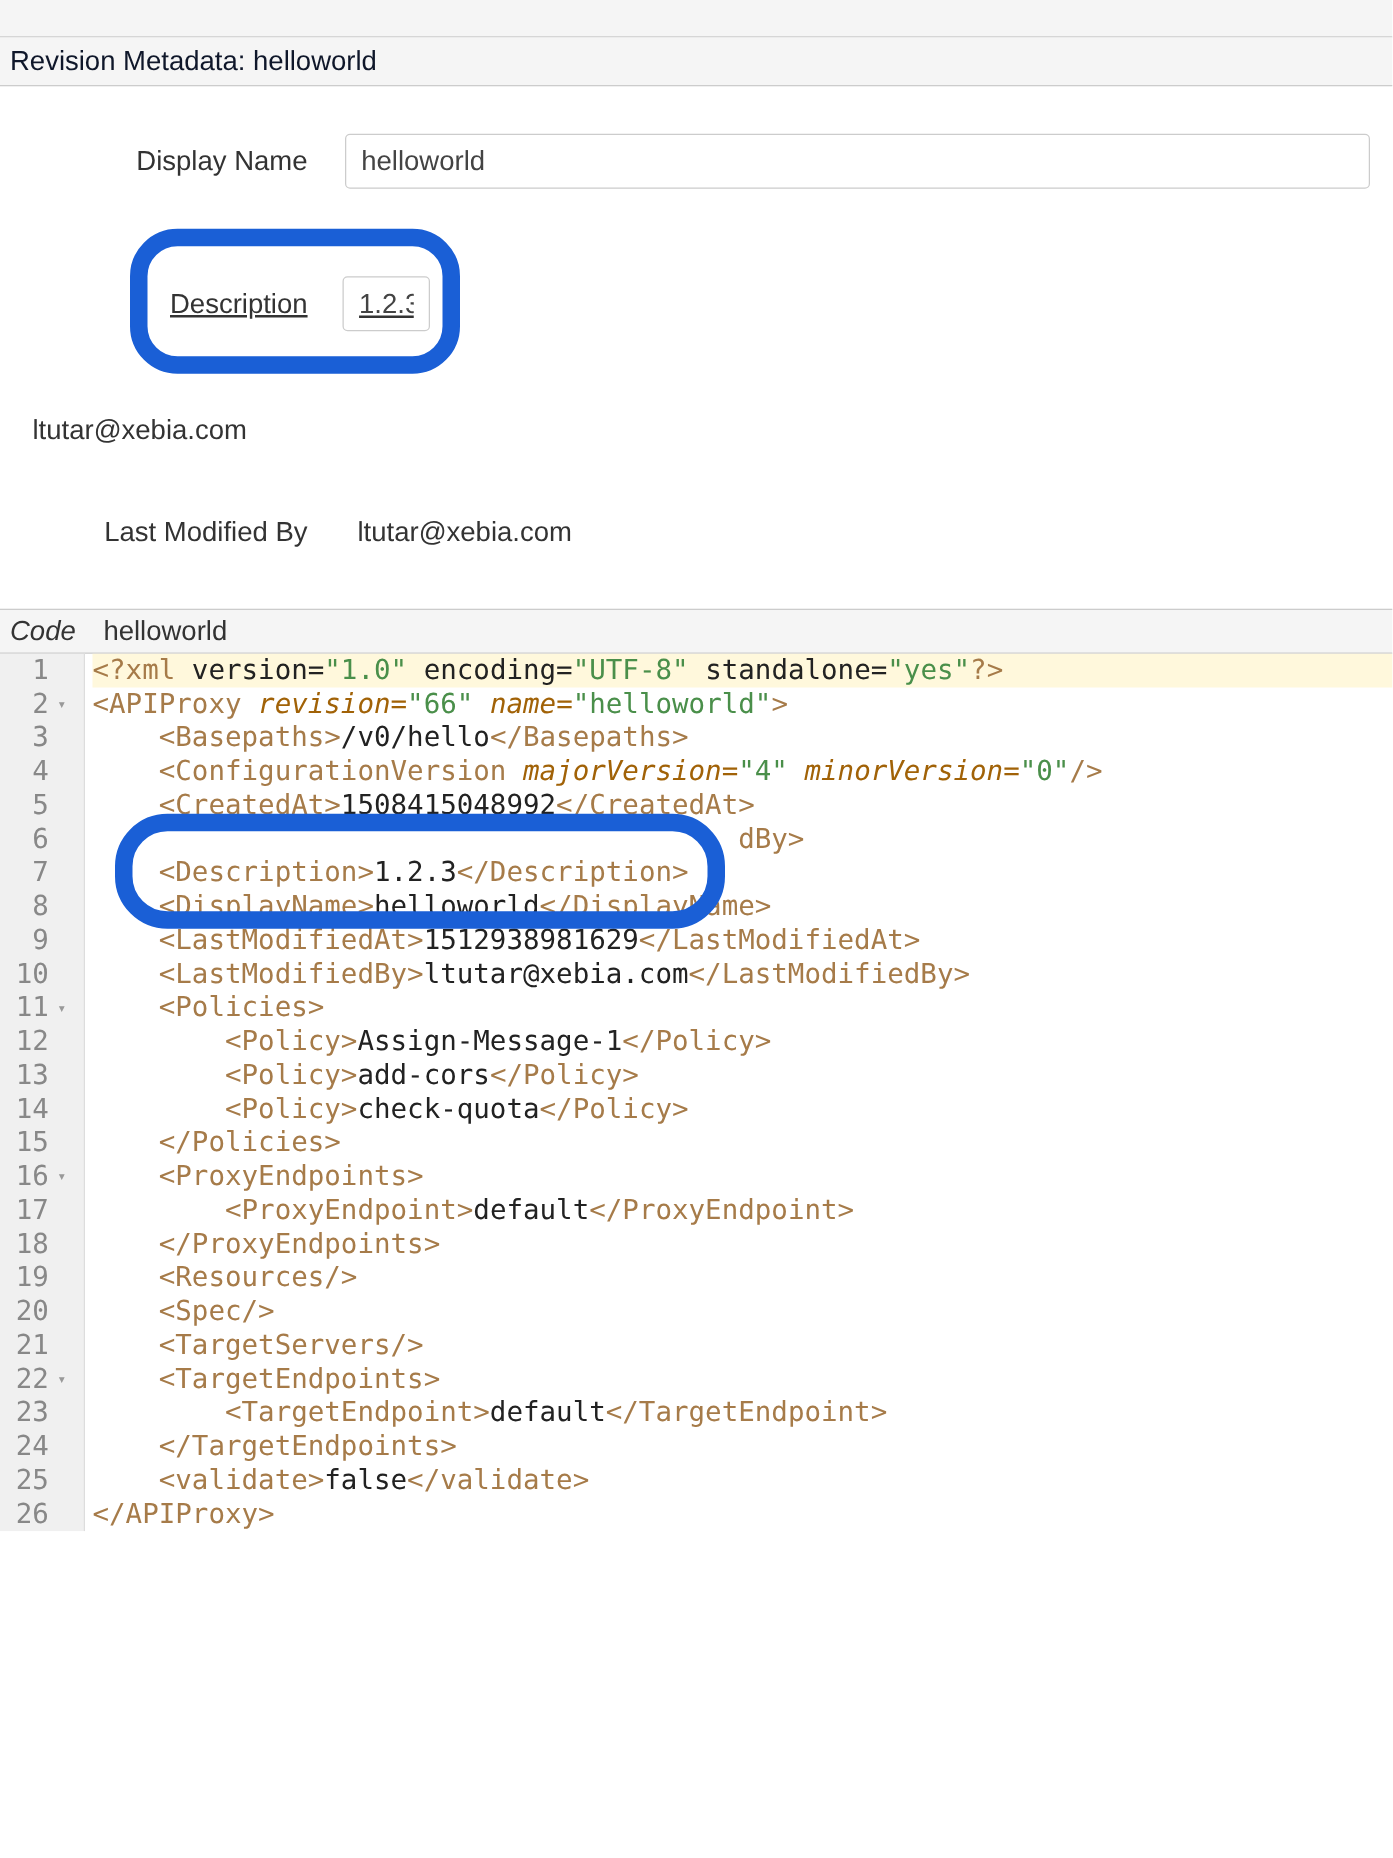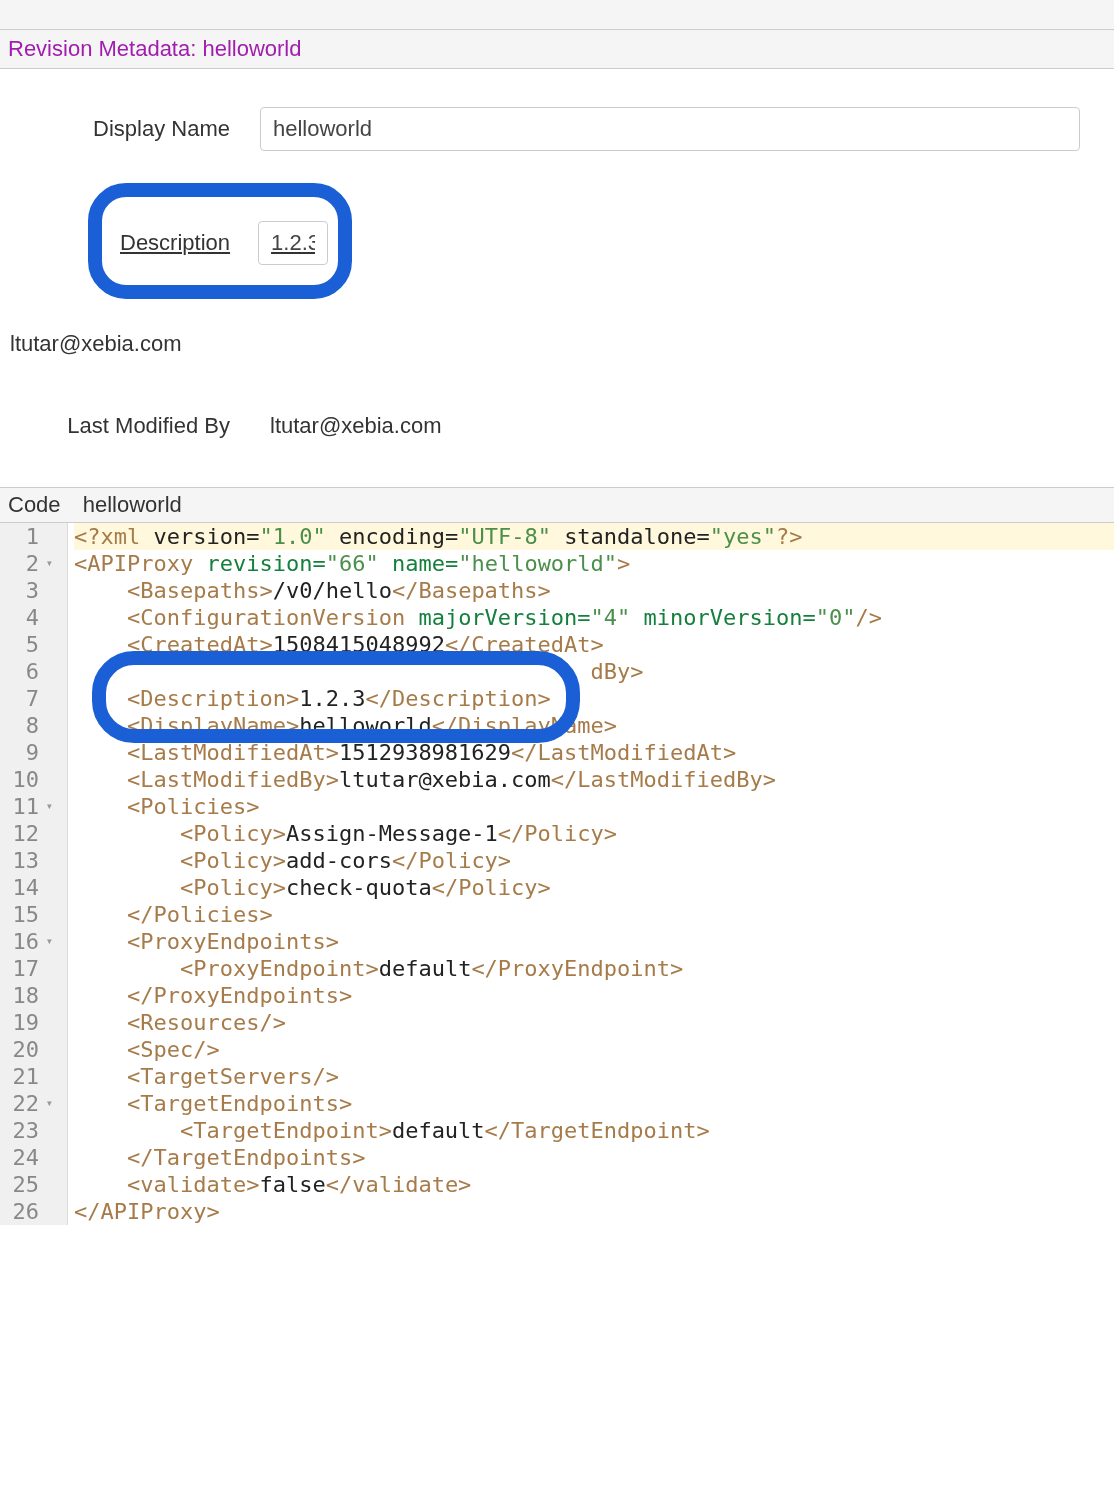--- a/index.html
+++ b/index.html
@@ -14,24 +14,25 @@
     height: 30px;
     background: #f5f5f5;
     border-bottom: 1px solid #ccc;
   }
   .section-header {
     background: #f5f5f5;
     border-bottom: 1px solid #ccc;
     padding: 6px 8px;
     font-size: 22px;
     font-weight: 400;
-    color: #a21caf;
+    color: #0f172a;
   }
   .form-area {
     padding: 10px 0 20px 0;
+    margin-left: 16px;
   }
   .form-row {
     display: flex;
     align-items: center;
     padding: 28px 0;
   }
   .form-label {
     width: 260px;
     text-align: right;
     padding-right: 30px;
@@ -74,21 +75,21 @@
     padding: 4px 0;
   }
   .code-header {
     background: #f5f5f5;
     border-top: 1px solid #ccc;
     border-bottom: 1px solid #ccc;
     padding: 4px 8px;
     font-size: 22px;
     color: #333;
   }
-  .code-header span.dim { color: #333; margin-right: 16px; }
+  .code-header span.dim { color: #333; margin-right: 16px; font-style: italic; }
   .code-area {
     display: flex;
     font-family: Menlo, Consolas, monospace;
     font-size: 22px;
     line-height: 27px;
     position: relative;
   }
   .gutter {
     background: #f0f0f0;
     color: #888;
@@ -120,21 +121,21 @@
   }
   .code-line {
     height: 27px;
   }
   .code-line.active {
     background: #fff8dc;
   }
   .tag { color: #a67b49; }
   .txt { color: #222; }
   .str { color: #4a8f4a; }
-  .attr { color: #15803d; }
+  .attr { color: #a16207; font-style: italic; }
   .pi { color: #a67b49; margin-top: 35px; }
   .code-highlight {
     position: absolute;
     border: 14px solid #1a5fd6;
     border-radius: 42px;
     pointer-events: none;
   }
 </style>
 </head>
 <body>

